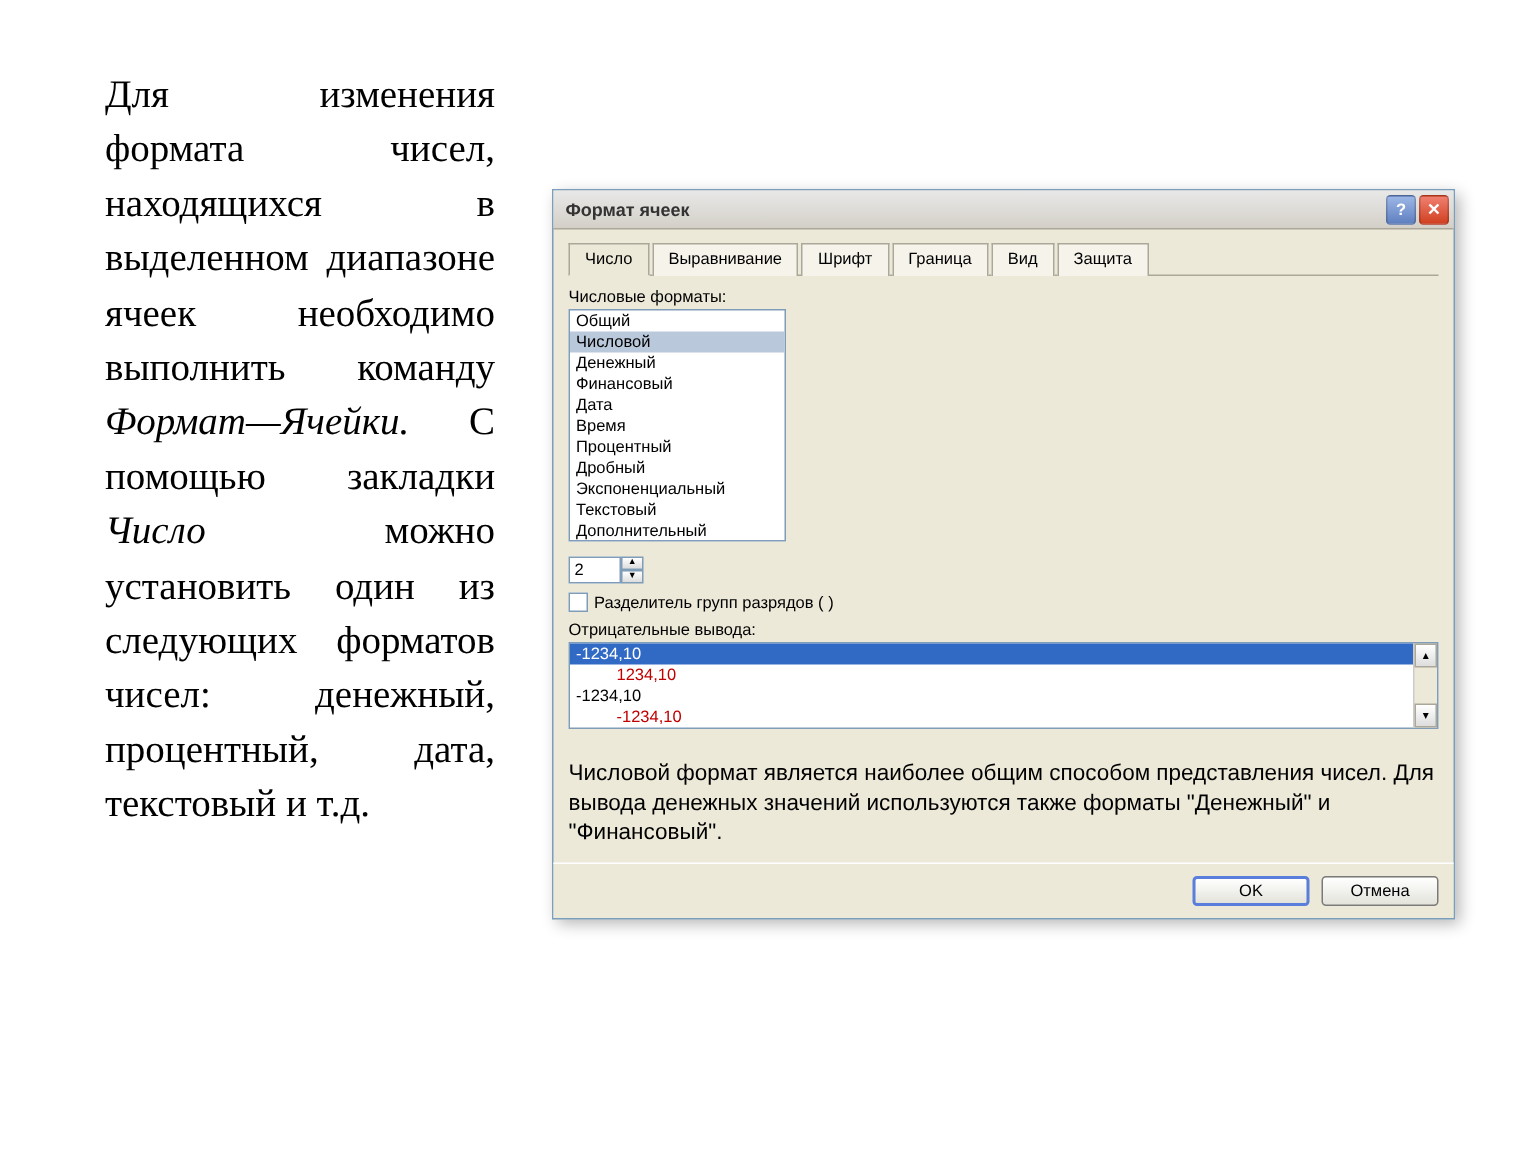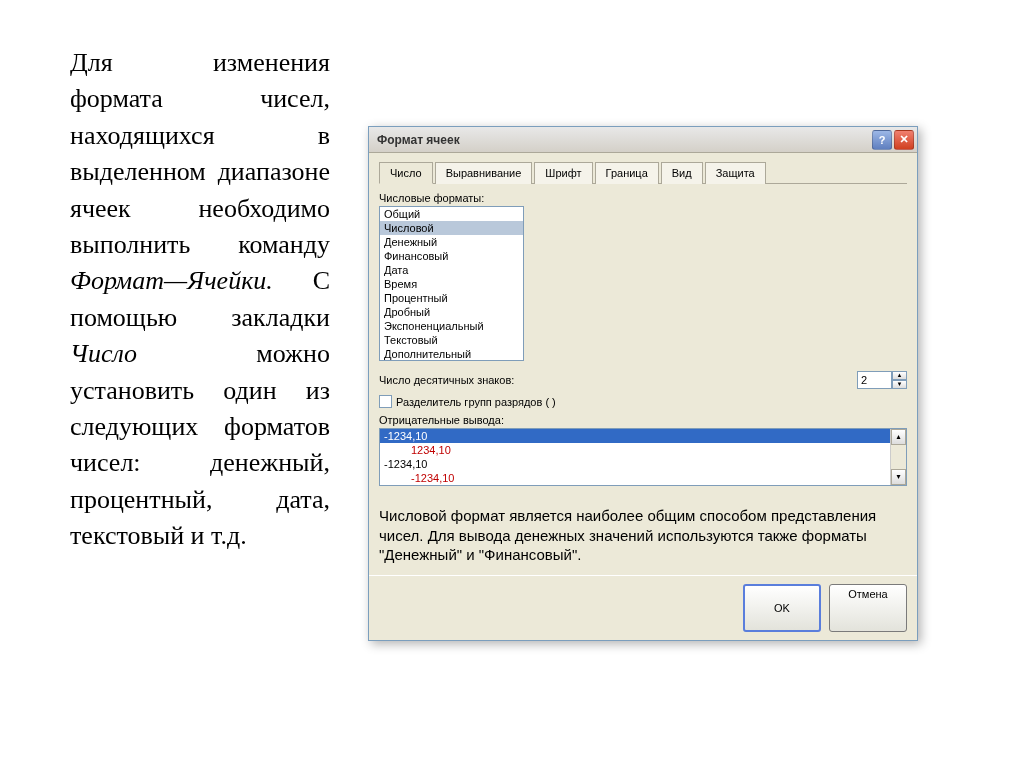--- a/index.html
+++ b/index.html
@@ -18,21 +18,21 @@
     font-size: 26px;
     line-height: 1.4;
     color: #000;
     text-align: justify;
   }
   .italic { font-style: italic; }
   .dialog {
     position: absolute;
     left: 368px;
     top: 126px;
-    width: 550px;
+    width: 602px;
     background: #ece9d8;
     border: 1px solid #7b9ebd;
     box-shadow: 3px 3px 10px rgba(0,0,0,0.3);
     font-family: Tahoma, Arial, sans-serif;
     font-size: 11px;
     color: #000;
   }
   .titlebar {
     background: linear-gradient(to bottom, #e8e8e8, #d4d0c8);
     border-bottom: 1px solid #aca899;
@@ -192,21 +192,21 @@
     min-width: 78px;
     padding: 3px 2px;
     background: linear-gradient(to bottom,#fff,#e3e3db);
     border: 1px solid #7a7a7a;
     border-radius: 3px;
     font-size: 11px;
     font-family: Tahoma, Arial, sans-serif;
     text-align: center;
     cursor: default;
   }
-  .btn.default { border: 2px solid #5a7edc; padding: 16px 9px; }
+  .btn.default { border: 2px solid #5a7edc; padding: 2px 9px; }
 </style>
 </head>
 <body>
 
 <div class="left-text">
   <span>Для изменения формата чисел, находящихся в выделенном диапазоне ячеек необходимо выполнить команду </span><span class="italic">Формат—Ячейки.</span><span> С помощью закладки </span><span class="italic">Число</span><span> можно установить один из следующих форматов чисел: денежный, процентный, дата, текстовый и т.д.</span>
 </div>
 
 <div class="dialog">
   <div class="titlebar">
@@ -238,21 +238,20 @@
           <div class="listbox-item">Процентный</div>
           <div class="listbox-item">Дробный</div>
           <div class="listbox-item">Экспоненциальный</div>
           <div class="listbox-item">Текстовый</div>
           <div class="listbox-item">Дополнительный</div>
 
         </div>
       </div>
       <div class="right-col">
         <div class="row">
-          <span class="decimal-label">Число десятичных знаков:</span>
           <div class="spinner">
             <input class="spinner-input" value="2" style="">
             <div class="spinner-btns">
               <div class="spinner-btn">▲</div>
               <div class="spinner-btn">▼</div>
             </div>
           </div>
         </div>
         <div class="checkbox-row">
           <div class="checkbox"></div>

